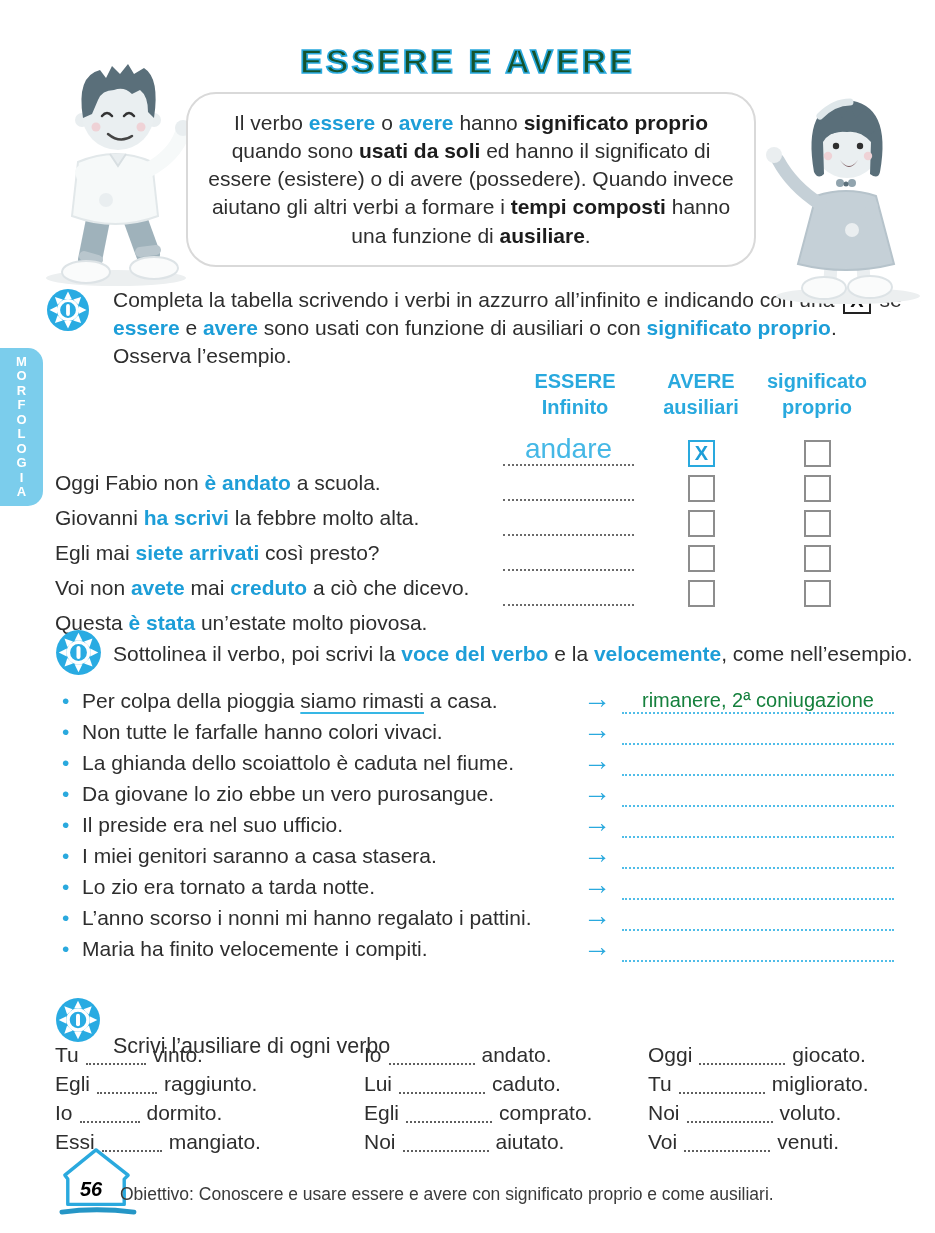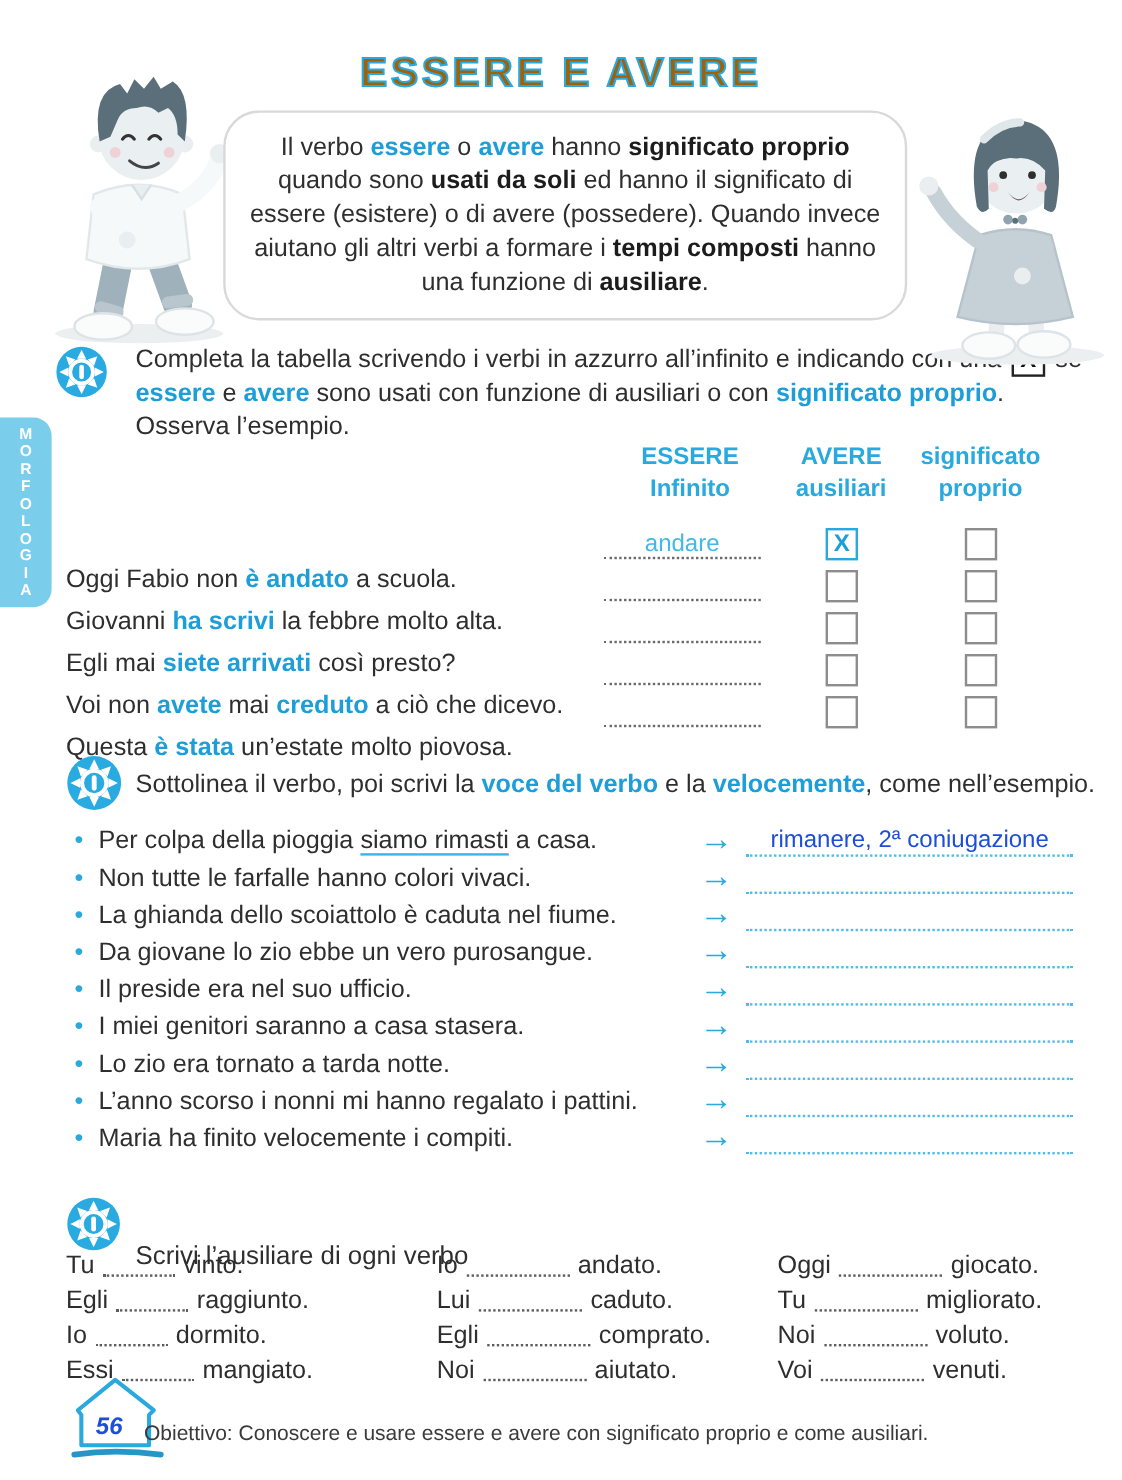--- a/index.html
+++ b/index.html
@@ -2,21 +2,21 @@
 <html><head>
 <meta charset="utf-8">
 <style>
   html,body{margin:0;padding:0;background:#fff;}
   .page{position:relative;width:935px;height:1233px;background:#ffffff;overflow:hidden;
         font-family:"Liberation Sans",sans-serif;color:#2e2e2e;}
   .abs{position:absolute;}
 
   
   .page-title{top:42px;left:0;width:100%;text-align:center;font-size:34px;font-weight:800;
-    letter-spacing:3px;color:#a16207;-webkit-text-stroke:1.7px #29a9de;}
+    letter-spacing:3px;color:#14532d;-webkit-text-stroke:1.7px #29a9de;}
 
   
   .intro-box{left:186px;top:92px;width:570px;min-height:168px;background:#fff;border:2px solid #d9d9d9;
     border-radius:30px;box-sizing:border-box;padding:15px 20px;font-size:21px;line-height:1.34;
     text-align:center;z-index:3;}
 
   
   .kid{z-index:1;}
 
   
@@ -33,53 +33,53 @@
 
   
   .ex1-instr{left:113px;top:286px;width:802px;font-size:21px;line-height:1.32;}
   .ex1-h{position:absolute;width:132px;text-align:center;color:#29a9de;font-weight:700;
     font-size:20px;line-height:26px;top:368px;}
   .ex1-h.h0{left:509px;} .ex1-h.h1{left:635px;} .ex1-h.h2{left:751px;}
   #ex1-rows{left:0;top:436px;width:935px;}
   .ex1-row{position:relative;height:35px;}
   .ex1-sentence{position:absolute;left:55px;top:0;line-height:35px;font-size:21px;white-space:nowrap;margin-top:29px;}
   .ex1-ansline{position:absolute;left:503px;width:131px;top:0;height:28px;border-bottom:2px dotted #6a6a6a;}
-  .ex1-answer{position:absolute;left:0;right:0;bottom:-1px;text-align:center;color:#45b8e6;font-size:20px;}
+  .ex1-answer{position:absolute;left:0;right:0;bottom:-1px;text-align:center;color:#45b8e6;font-size:28px;}
   .cb{position:absolute;top:4px;width:27px;height:27px;border:2px solid #8d8d8d;box-sizing:border-box;
     background:#fff;text-align:center;line-height:22px;}
   .cb.c1{left:688px;} .cb.c2{left:804px;}
   .cb.checked{border-color:#29a9de;color:#1d9ed8;font-weight:700;font-size:20px;}
 
   
   .ex2-instr{left:113px;top:640px;width:802px;font-size:21px;line-height:1.3;}
   #ex2-rows{left:0;top:686px;width:935px;}
   .ex2-row{position:relative;height:31px;}
   .ex2-bullet{position:absolute;left:62px;top:0;color:#2aa9de;font-size:21px;line-height:30px;}
   .ex2-sentence{position:absolute;left:82px;top:0;line-height:30px;font-size:21px;white-space:nowrap;}
   .ex2-arrow{position:absolute;left:583px;top:-2px;color:#2aa9de;font-size:28px;line-height:30px;}
   .ex2-ansline{position:absolute;left:622px;width:272px;top:0;height:26px;border-bottom:2px dotted #4fbde8;}
-  .ex2-answer{position:absolute;left:0;right:0;bottom:0px;text-align:center;color:#1d4ed8;font-size:20px;white-space:nowrap;}
+  .ex2-answer{position:absolute;left:0;right:0;bottom:0px;text-align:center;color:#15803d;font-size:20px;white-space:nowrap;}
 
   
   .ex3-instr{left:113px;top:1034px;font-size:21.5px;}
   .ex3-col{position:absolute;top:1040px;}
   .ex3-col.c0{left:55px;} .ex3-col.c1{left:364px;} .ex3-col.c2{left:648px;}
   .ex3-item{height:29px;line-height:29px;font-size:21px;white-space:nowrap;}
   .gap{display:inline-block;border-bottom:2px dotted #5e5e5e;height:1em;vertical-align:-3px;margin:0 7px;}
   .ex3-col.c0 .gap{width:60px;} .ex3-col.c1 .gap{width:86px;} .ex3-col.c2 .gap{width:86px;}
 
   
   .sidebar{left:0;top:348px;width:43px;height:158px;background:#7bcdec;border-radius:0 15px 15px 0;
     display:flex;flex-direction:column;align-items:center;justify-content:center;
     color:#fff;font-weight:700;font-size:13px;line-height:14.5px;z-index:4;}
 
   
   .house{left:52px;top:1146px;width:88px;height:72px;}
   .pageno{position:absolute;left:0;right:10px;top:32px;text-align:center;font-weight:700;
-    font-style:italic;font-size:20px;color:#1d4ed8;}
+    font-style:italic;font-size:20px;color:#000000;}
   .objective{left:120px;top:1184px;width:760px;text-align:left;font-size:17.5px;color:#3a3a3a;}
 </style>
 </head>
 <body>
 
 <div class="page">
 
   <div class="abs page-title">ESSERE E AVERE</div>
 
   <div class="abs kid" style="left:36px;top:52px;">

